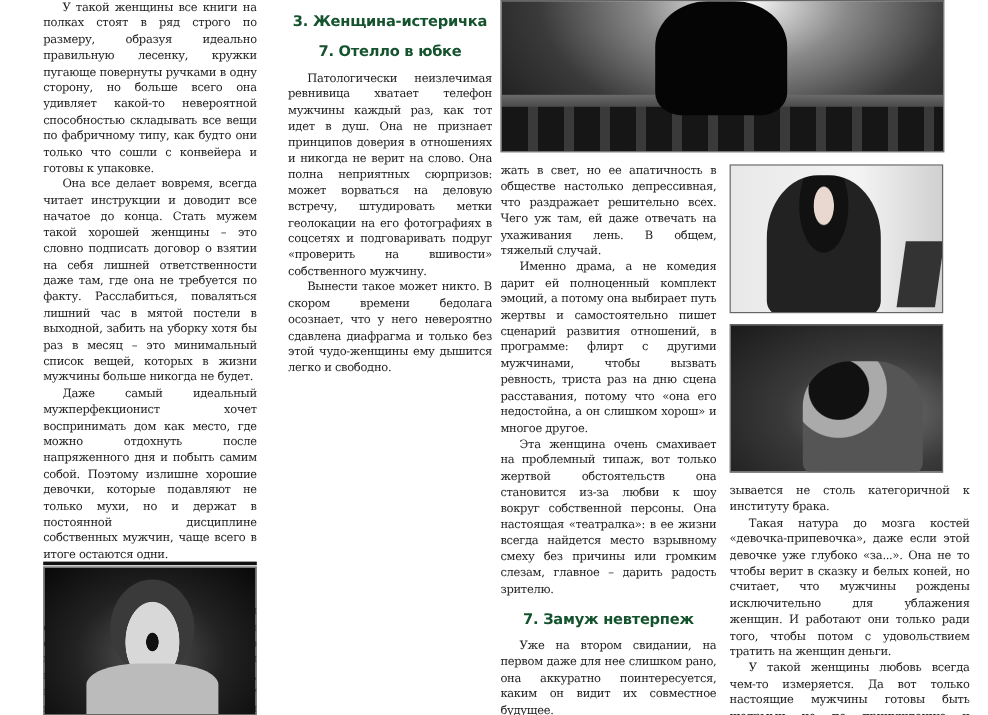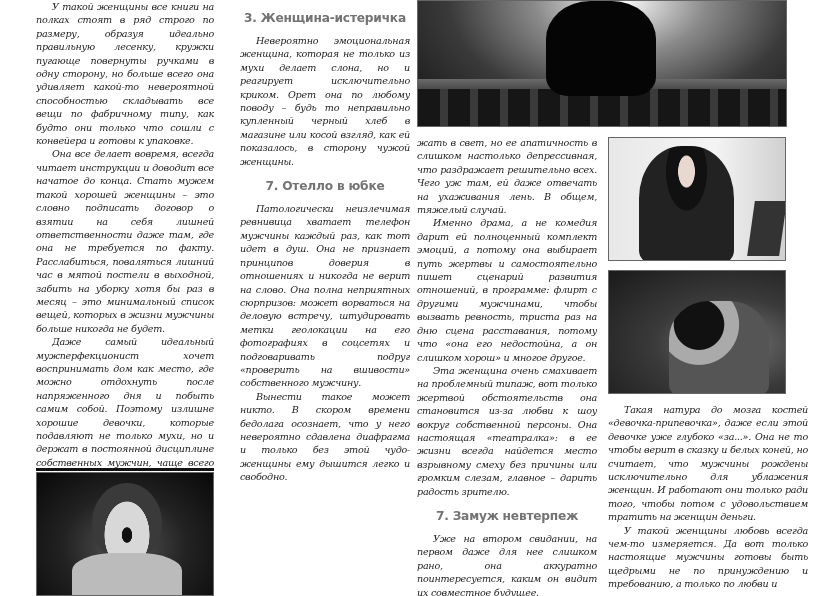--- a/index.html
+++ b/index.html
@@ -3,23 +3,23 @@
 <meta charset="utf-8">
 <style>
   * { box-sizing: border-box; margin: 0; padding: 0; }
   html, body { width: 823px; height: 596px; overflow: hidden; background: #ffffff; }
   body { position: relative; font-family: "DejaVu Serif", "Liberation Serif", serif; color: #222; }
   .col { position: absolute; top: 0; bottom: 0; overflow: hidden; }
   .col1 { left: 36px; width: 178px; }
   .col2 { left: 240px; width: 170px; }
   .col3 { left: 417px; width: 180px; }
   .col4 { left: 618px; width: 205px; }
-  p { font-size: 9.6px; line-height: 13.4px; text-align: justify; text-indent: 16px; hyphens: auto; letter-spacing: -0.25px; font-style: italic; }
+  p { font-size: 9.6px; line-height: 13.4px; text-align: justify; text-indent: 16px; hyphens: auto; letter-spacing: -0.25px; }
   p.noindent { text-indent: 0; }
-  h2 { font-family: "DejaVu Sans", "Liberation Sans", sans-serif; font-weight: bold; font-size: 12.2px; text-align: center; margin: 11px 0 9px 0; color: #737373; letter-spacing: -0.2px; }
+  h2 { font-family: "DejaVu Sans", "Liberation Sans", sans-serif; font-weight: bold; font-size: 12.2px; text-align: center; margin: 11px 0 9px 0; color: #14532d; letter-spacing: -0.2px; }
   .photo { position: absolute; border: 1px solid #666; overflow: hidden; }
   .rule { position: absolute; height: 3px; background: #111; }
   
   .photo-sunset { left: 417px; top: 0; width: 370px; height: 127px;
     background: radial-gradient(ellipse at 55% 0%, #ffffff 0%, #cfcfcf 12%, #8a8a8a 30%, #3a3a3a 60%, #111 100%); }
   .photo-sunset .sea { position:absolute; left:0; right:0; top:78px; height:12px; background: linear-gradient(#6a6a6a, #444); }
   .photo-sunset .deck { position:absolute; left:0; right:0; top:88px; bottom:0; background: repeating-linear-gradient(90deg, #161616 0 22px, #3a3a3a 22px 30px); }
   .photo-sunset .figure { position:absolute; left:128px; top:0; width:110px; height:95px; background:#050505; border-radius: 40% 40% 20% 20%; }
   .photo-office { left: 608px; top: 137px; width: 178px; height: 124px; background: linear-gradient(90deg, #e8e8e8 0%, #f4f4f4 60%, #d0d0d0 100%); }
   .photo-office .person { position:absolute; left:30px; top:8px; width:95px; height:116px; background: radial-gradient(ellipse at 50% 22%, #e8d8d0 0 12%, #111 13% 30%, #222 31% 100%); border-radius: 45% 45% 10% 10%; }
@@ -41,46 +41,46 @@
   <p>Она постоянно и систематически опаздывает, доводя своего мужчину практически до инфаркта, забывает вещи дома и несколько раз возвращается, вспоминает о записи к стоматологу в машине во время поездки загород, не может покормить кошку, потому как опять не купила корм, а заодно откладывает все дела, в том числе и жизненно важные – «на потом».</p>
 </div>
 <div class="rule" style="left:36px; top:468px; width:178px;"></div>
 <div class="photo photo-scream">
   <div class="face"></div>
   <div class="body"></div>
 </div>
 
 <div class="col col2">
   <h2>3. Женщина-истеричка</h2>
-  <p>Невероятно эмоциональная женщина, которая не только из мухи делает слона, но и реагирует исключительно криком. Орет она по любому поводу – будь то неправильно купленный черный хлеб в магазине или косой взгляд, как ей показалось, в сторону чужой женщины.</p>
   <h2>7. Отелло в юбке</h2>
   <p>Патологически неизлечимая ревнивица хватает телефон мужчины каждый раз, как тот идет в душ. Она не признает принципов доверия в отношениях и никогда не верит на слово. Она полна неприятных сюрпризов: может ворваться на деловую встречу, штудировать метки геолокации на его фотографиях в соцсетях и подговаривать подруг «проверить на вшивости» собственного мужчину.</p>
   <p>Вынести такое может никто. В скором времени бедолага осознает, что у него невероятно сдавлена диафрагма и только без этой чудо-женщины ему дышится легко и свободно.</p>
 
 </div>
 
 <div class="photo photo-sunset">
   <div class="sea"></div>
   <div class="deck"></div>
   <div class="figure"></div>
 </div>
 
 <div class="col col3" style="top:136px;">
-  <p class="noindent">жать в свет, но ее апатичность в слишком настолько депрессивная, что раздражает решительно всех. Чего уж там, ей даже отвечать на ухаживания лень. В общем, тяжелый случай.</p>
+  <p class="noindent">жать в свет, но ее апатичность в обществе настолько депрессивная, что раздражает решительно всех. Чего уж там, ей даже отвечать на ухаживания лень. В общем, тяжелый случай.</p>
   <p>Именно драма, а не комедия дарит ей полноценный комплект эмоций, а потому она выбирает путь жертвы и самостоятельно пишет сценарий развития отношений, в программе: флирт с другими мужчинами, чтобы вызвать ревность, триста раз на дню сцена расставания, потому что «она его недостойна, а он слишком хорош» и многое другое.</p>
   <p>Эта женщина очень смахивает на проблемный типаж, вот только жертвой обстоятельств она становится из-за любви к шоу вокруг собственной персоны. Она настоящая «театралка»: в ее жизни всегда найдется место взрывному смеху без причины или громким слезам, главное – дарить радость зрителю.</p>
   <h2>7. Замуж невтерпеж</h2>
   <p>Уже на втором свидании, на первом даже для нее слишком рано, она аккуратно поинтересуется, каким он видит их совместное будущее.</p>
 
 </div>
 
 <div class="photo photo-office">
   <div class="person"></div>
   <div class="laptop"></div>
 </div>
 <div class="photo photo-sad">
   <div class="person"></div>
 </div>
 
 <div class="col col4" style="top:403px; left:608px; width:200px;">
+  <p class="noindent">зывается не столь категоричной к институту брака.</p>
   <p>Такая натура до мозга костей «девочка-припевочка», даже если этой девочке уже глубоко «за...». Она не то чтобы верит в сказку и белых коней, но считает, что мужчины рождены исключительно для ублажения женщин. И работают они только ради того, чтобы потом с удовольствием тратить на женщин деньги.</p>
   <p>У такой женщины любовь всегда чем-то измеряется. Да вот только настоящие мужчины готовы быть щедрыми не по принуждению и требованию, а только по любви и</p>
 </div>
 
 </body></html>

